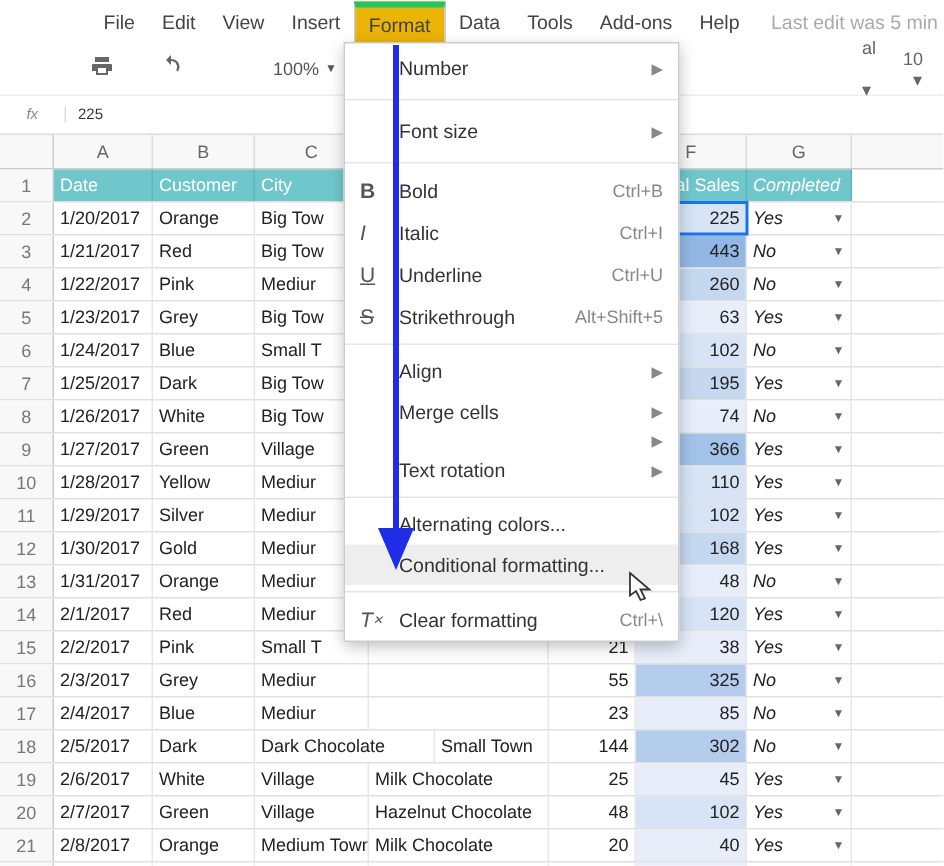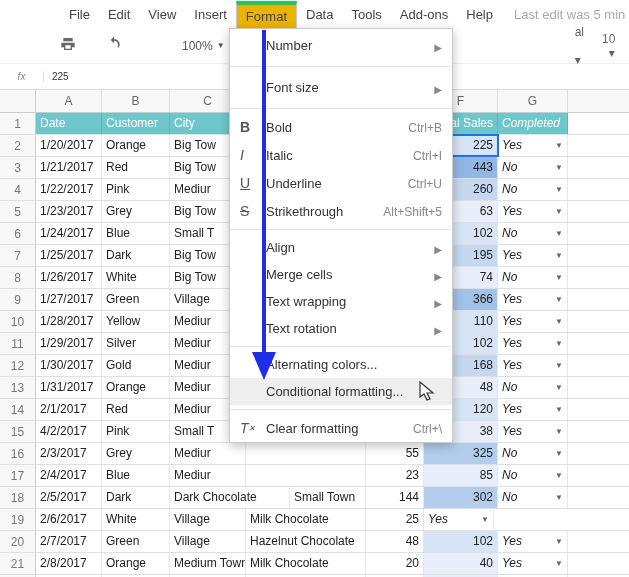--- a/index.html
+++ b/index.html
@@ -152,21 +152,21 @@
     width: 224px;
     background: #fff;
     border: 1px solid #ccc;
     box-shadow: 0 3px 10px rgba(0,0,0,0.25);
     z-index: 20;
     font-size: 13px;
     color: #333;
   }
   .fm-item {
     display: flex;
-    align-items: flex-end;
+    align-items: center;
     padding: 6px 10px 6px 10px;
     cursor: pointer;
     position: relative;
   }
   .fm-item:hover, .fm-item.hover { background:#eee; }
   .fm-icon {
     width: 26px;
     display:flex;
     align-items:center;
     color:#555;
@@ -390,21 +390,21 @@
         <div class="cell cA">2/1/2017</div>
         <div class="cell cB">Red</div>
         <div class="cell cC">Mediur</div>
         <div class="cell cD"></div>
         <div class="cell cE right">48</div>
         <div class="cell cF right fsh1">120</div>
         <div class="cell cG">Yes<span class="dropdown-arrow">▼</span></div>
       </div>
       <div class="row">
         <div class="rh">15</div>
-        <div class="cell cA">4/2/2017</div>
+        <div class="cell cA">2/2/2017</div>
         <div class="cell cB">Pink</div>
         <div class="cell cC">Small T</div>
         <div class="cell cD"></div>
         <div class="cell cE right">21</div>
         <div class="cell cF right fsh6">38</div>
         <div class="cell cG">Yes<span class="dropdown-arrow">▼</span></div>
       </div>
       <div class="row">
         <div class="rh">16</div>
         <div class="cell cA">2/3/2017</div>
@@ -435,20 +435,21 @@
         <div class="cell cF right fsh3">302</div>
         <div class="cell cG">No<span class="dropdown-arrow">▼</span></div>
       </div>
       <div class="row">
         <div class="rh">19</div>
         <div class="cell cA">2/6/2017</div>
         <div class="cell cB">White</div>
         <div class="cell cC">Village</div>
         <div class="cell cD">Milk Chocolate</div>
         <div class="cell cE right">25</div>
+        <div class="cell cF right fsh6">45</div>
         <div class="cell cG">Yes<span class="dropdown-arrow">▼</span></div>
       </div>
       <div class="row">
         <div class="rh">20</div>
         <div class="cell cA">2/7/2017</div>
         <div class="cell cB">Green</div>
         <div class="cell cC">Village</div>
         <div class="cell cD">Hazelnut Chocolate</div>
         <div class="cell cE right">48</div>
         <div class="cell cF right fsh1">102</div>
@@ -516,21 +517,20 @@
     <span class="fm-label">Align</span>
     <span class="fm-arrow">▶</span>
   </div>
   <div class="fm-item">
     <span class="fm-icon"></span>
     <span class="fm-label">Merge cells</span>
     <span class="fm-arrow">▶</span>
   </div>
   <div class="fm-item">
     <span class="fm-icon"></span>
-    <span class="fm-label">Text wrapping</span>
     <span class="fm-arrow">▶</span>
   </div>
   <div class="fm-item">
     <span class="fm-icon"></span>
     <span class="fm-label">Text rotation</span>
     <span class="fm-arrow">▶</span>
   </div>
   <div class="fm-sep"></div>
   <div class="fm-item">
     <span class="fm-icon"></span>

